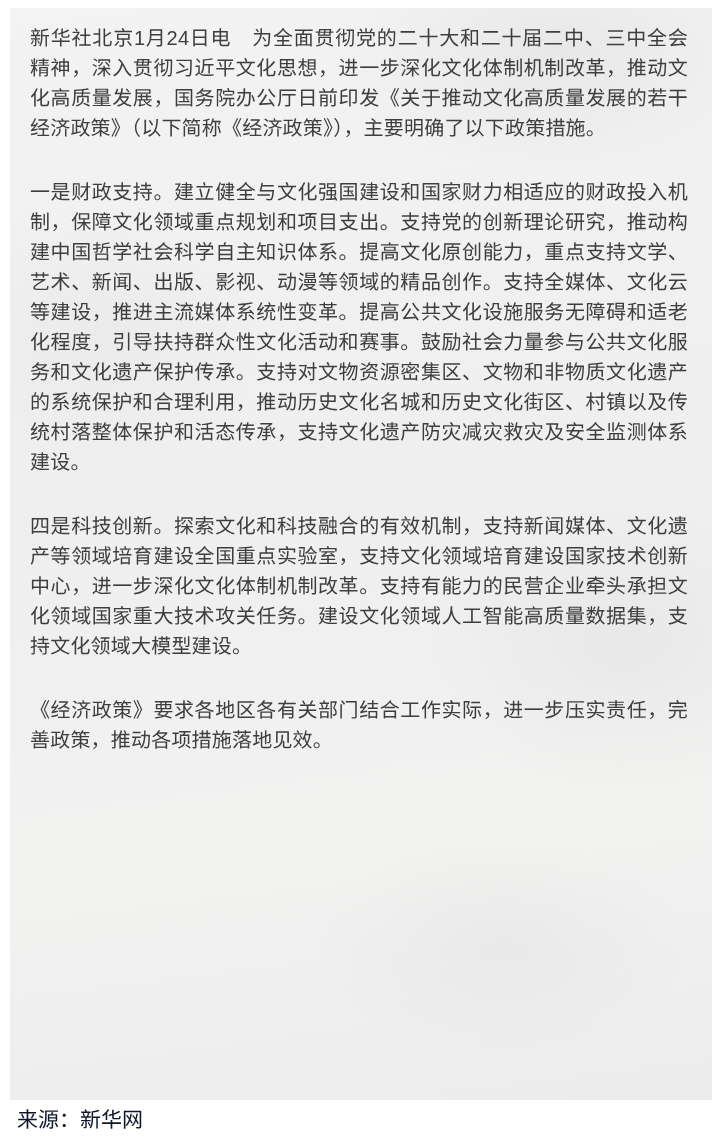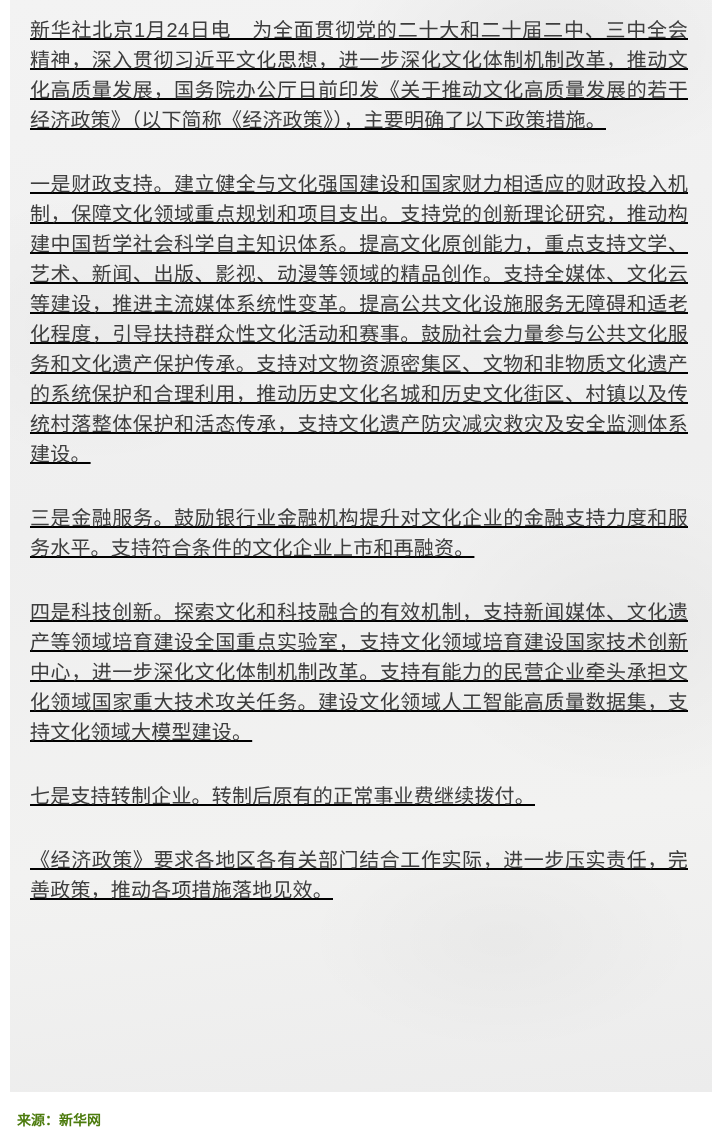--- a/index.html
+++ b/index.html
@@ -16,65 +16,61 @@
     position: relative;
     width: 722px;
     height: 1144px;
     background: #ffffff;
   }
 
   
   .content-box {
     position: absolute;
     left: 10px;
-    top: 0;
+    top: 8px;
     width: 702px;
     height: 1092px;
     padding: 15px 24px 0 20px;
     background:
       radial-gradient(ellipse 320px 180px at 78% 4%, rgba(0,0,0,0.045), transparent 70%),
       radial-gradient(ellipse 260px 200px at 12% 30%, rgba(0,0,0,0.022), transparent 70%),
       radial-gradient(ellipse 300px 220px at 88% 58%, rgba(0,0,0,0.035), transparent 70%),
       radial-gradient(ellipse 280px 160px at 70% 86%, rgba(0,0,0,0.028), transparent 70%),
       linear-gradient(173deg, #f3f3f3 0%, #efefef 45%, #f2f2f1 75%, #ececec 100%);
-    text-decoration: underline;
   }
 
   .article p {
     font-size: 20px;
     line-height: 30px;
     letter-spacing: 0.2px;
     color: #3e3e3e;
     text-align: justify;
     margin: 0 0 34px 0;
   }
 
   .article p:last-child { margin-bottom: 0; }
 
   .source-line {
     position: absolute;
     left: 17px;
     top: 1108px;
-    font-size: 14px;
+    font-size: 21px;
     line-height: 24px;
-    color: #4d7c0f;
-    font-weight: bold;
+    color: #0f172a;
   }
 </style>
 </head>
 <body>
 
 <div class="page">
 
   <div class="content-box">
     <div class="article">
       <p>新华社北京1月24日电　为全面贯彻党的二十大和二十届二中、三中全会精神，深入贯彻习近平文化思想，进一步深化文化体制机制改革，推动文化高质量发展，国务院办公厅日前印发《关于推动文化高质量发展的若干经济政策》（以下简称《经济政策》），主要明确了以下政策措施。</p>
       <p>一是财政支持。建立健全与文化强国建设和国家财力相适应的财政投入机制，保障文化领域重点规划和项目支出。支持党的创新理论研究，推动构建中国哲学社会科学自主知识体系。提高文化原创能力，重点支持文学、艺术、新闻、出版、影视、动漫等领域的精品创作。支持全媒体、文化云等建设，推进主流媒体系统性变革。提高公共文化设施服务无障碍和适老化程度，引导扶持群众性文化活动和赛事。鼓励社会力量参与公共文化服务和文化遗产保护传承。支持对文物资源密集区、文物和非物质文化遗产的系统保护和合理利用，推动历史文化名城和历史文化街区、村镇以及传统村落整体保护和活态传承，支持文化遗产防灾减灾救灾及安全监测体系建设。</p>
-      <p>三是金融服务。鼓励银行业金融机构提升对文化企业的金融支持力度和服务水平。支持符合条件的文化企业上市和再融资。</p>
       <p>四是科技创新。探索文化和科技融合的有效机制，支持新闻媒体、文化遗产等领域培育建设全国重点实验室，支持文化领域培育建设国家技术创新中心，进一步深化文化体制机制改革。支持有能力的民营企业牵头承担文化领域国家重大技术攻关任务。建设文化领域人工智能高质量数据集，支持文化领域大模型建设。</p>
-      <p>七是支持转制企业。转制后原有的正常事业费继续拨付。</p>
       <p>《经济政策》要求各地区各有关部门结合工作实际，进一步压实责任，完善政策，推动各项措施落地见效。</p>
     </div>
   </div>
 
   <div class="source-line">来源：新华网</div>
 
 </div>
 
 </body></html>

